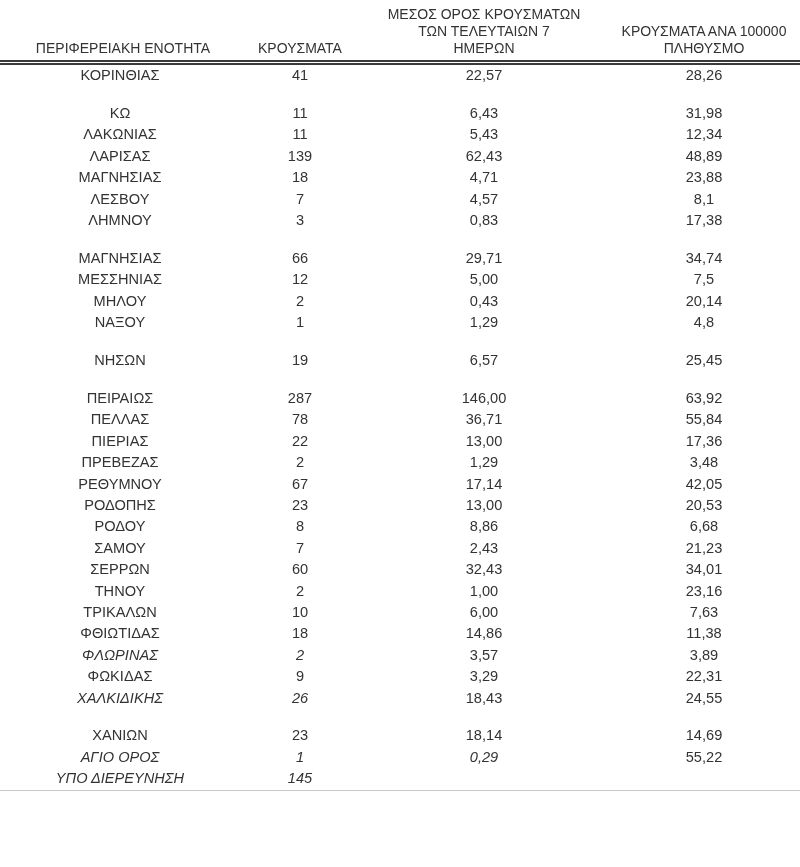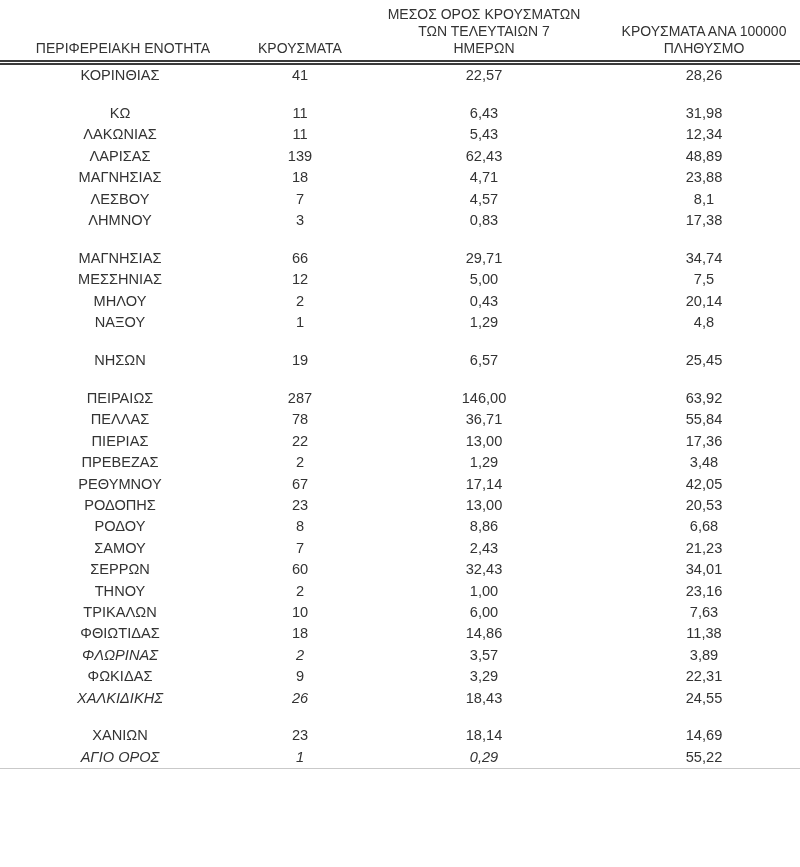--- a/index.html
+++ b/index.html
@@ -271,15 +271,21 @@
     <td>23</td>
     <td>18,14</td>
     <td>14,69</td>
   </tr>
         <tr>
     <td class="it">ΑΓΙΟ ΟΡΟΣ</td>
     <td class="it">1</td>
     <td class="it">0,29</td>
     <td>55,22</td>
   </tr>
+        <tr>
+    <td class="it">ΥΠΟ ΔΙΕΡΕΥΝΗΣΗ</td>
+    <td class="it">145</td>
+    <td></td>
+    <td></td>
+  </tr>
       </tbody>
   </table>
 </div>
 
 </body></html>

